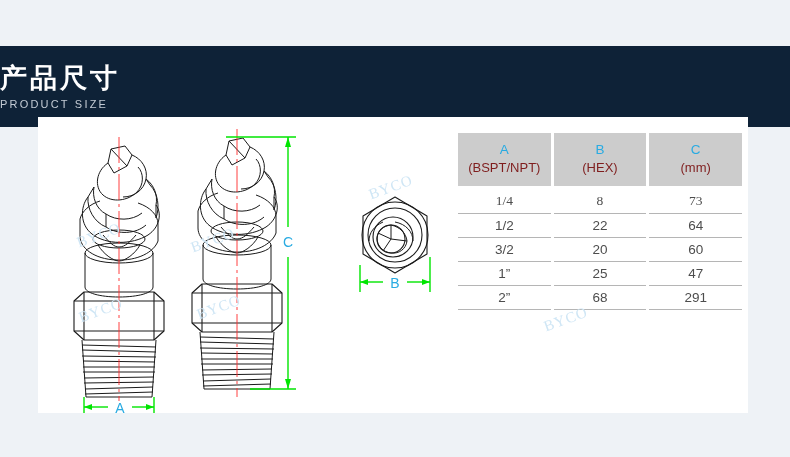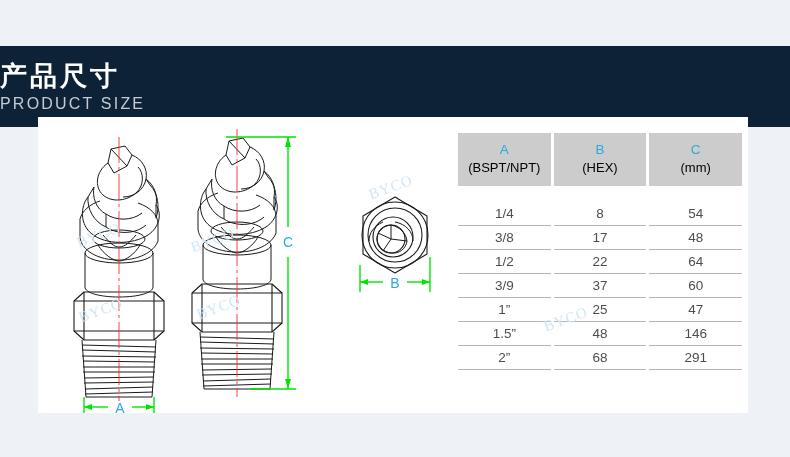--- a/index.html
+++ b/index.html
@@ -30,21 +30,21 @@
   .header-title {
     color: #ffffff;
     font-size: 27px;
     font-weight: bold;
     letter-spacing: 3px;
     line-height: 1.15;
     margin: 0 0 4px 0;
   }
   .header-subtitle {
     color: #c3cbd4;
-    font-size: 16px;
+    font-size: 11px;
     letter-spacing: 2.2px;
     line-height: 1;
   }
 
   
   .card {
     position: absolute;
     left: 38px;
     top: 117px;
     width: 710px;
@@ -82,34 +82,34 @@
     vertical-align: middle;
   }
   th .hdr-letter {
     display: block;
     color: #29abe2;
     font-size: 13.5px;
     line-height: 1.35;
   }
   th .hdr-unit {
     display: block;
-    color: #000000;
+    color: #7f1d1d;
     font-size: 13px;
     line-height: 1.35;
   }
   table.spec-table td {
     border-bottom: 1px solid #b5b5b5;
     color: #4d4d4d;
     font-size: 13.5px;
     text-align: center;
     height: 23px;
     padding: 0;
     vertical-align: middle;
   }
-  table.spec-table tr:first-child td { padding-top: 16px; }
+  table.spec-table tr:first-child td { padding-top: 4px; font-family: Liberation Serif, serif; }
 
   
   .wm {
     position: absolute;
     color: #cfe6f5;
     font-family: "Liberation Serif", serif;
     font-size: 15px;
     letter-spacing: 1px;
     transform: rotate(-20deg);
     pointer-events: none;
@@ -275,48 +275,38 @@
           <th>
             <span class="hdr-letter">C</span>
             <span class="hdr-unit">(mm)</span>
           </th>
         </tr>
       </thead>
       <tbody id="spec-table-body">
           <tr>
             <td>1/4</td>
             <td>8</td>
-            <td>54</td>
-          </tr>
-          <tr>
-            <td>3/8</td>
-            <td>17</td>
-            <td>48</td>
+            <td>73</td>
           </tr>
           <tr>
             <td>1/2</td>
             <td>22</td>
             <td>64</td>
           </tr>
           <tr>
-            <td>3/9</td>
-            <td>37</td>
+            <td>3/2</td>
+            <td>20</td>
             <td>60</td>
           </tr>
           <tr>
             <td>1”</td>
             <td>25</td>
             <td>47</td>
           </tr>
           <tr>
-            <td>1.5”</td>
-            <td>48</td>
-            <td>146</td>
-          </tr>
-          <tr>
             <td>2”</td>
             <td>68</td>
             <td>291</td>
           </tr>
         </tbody>
     </table>
 
     <div class="wm" style="left:88px; top:178px;">BYCO</div>
   </div>
 </div>

